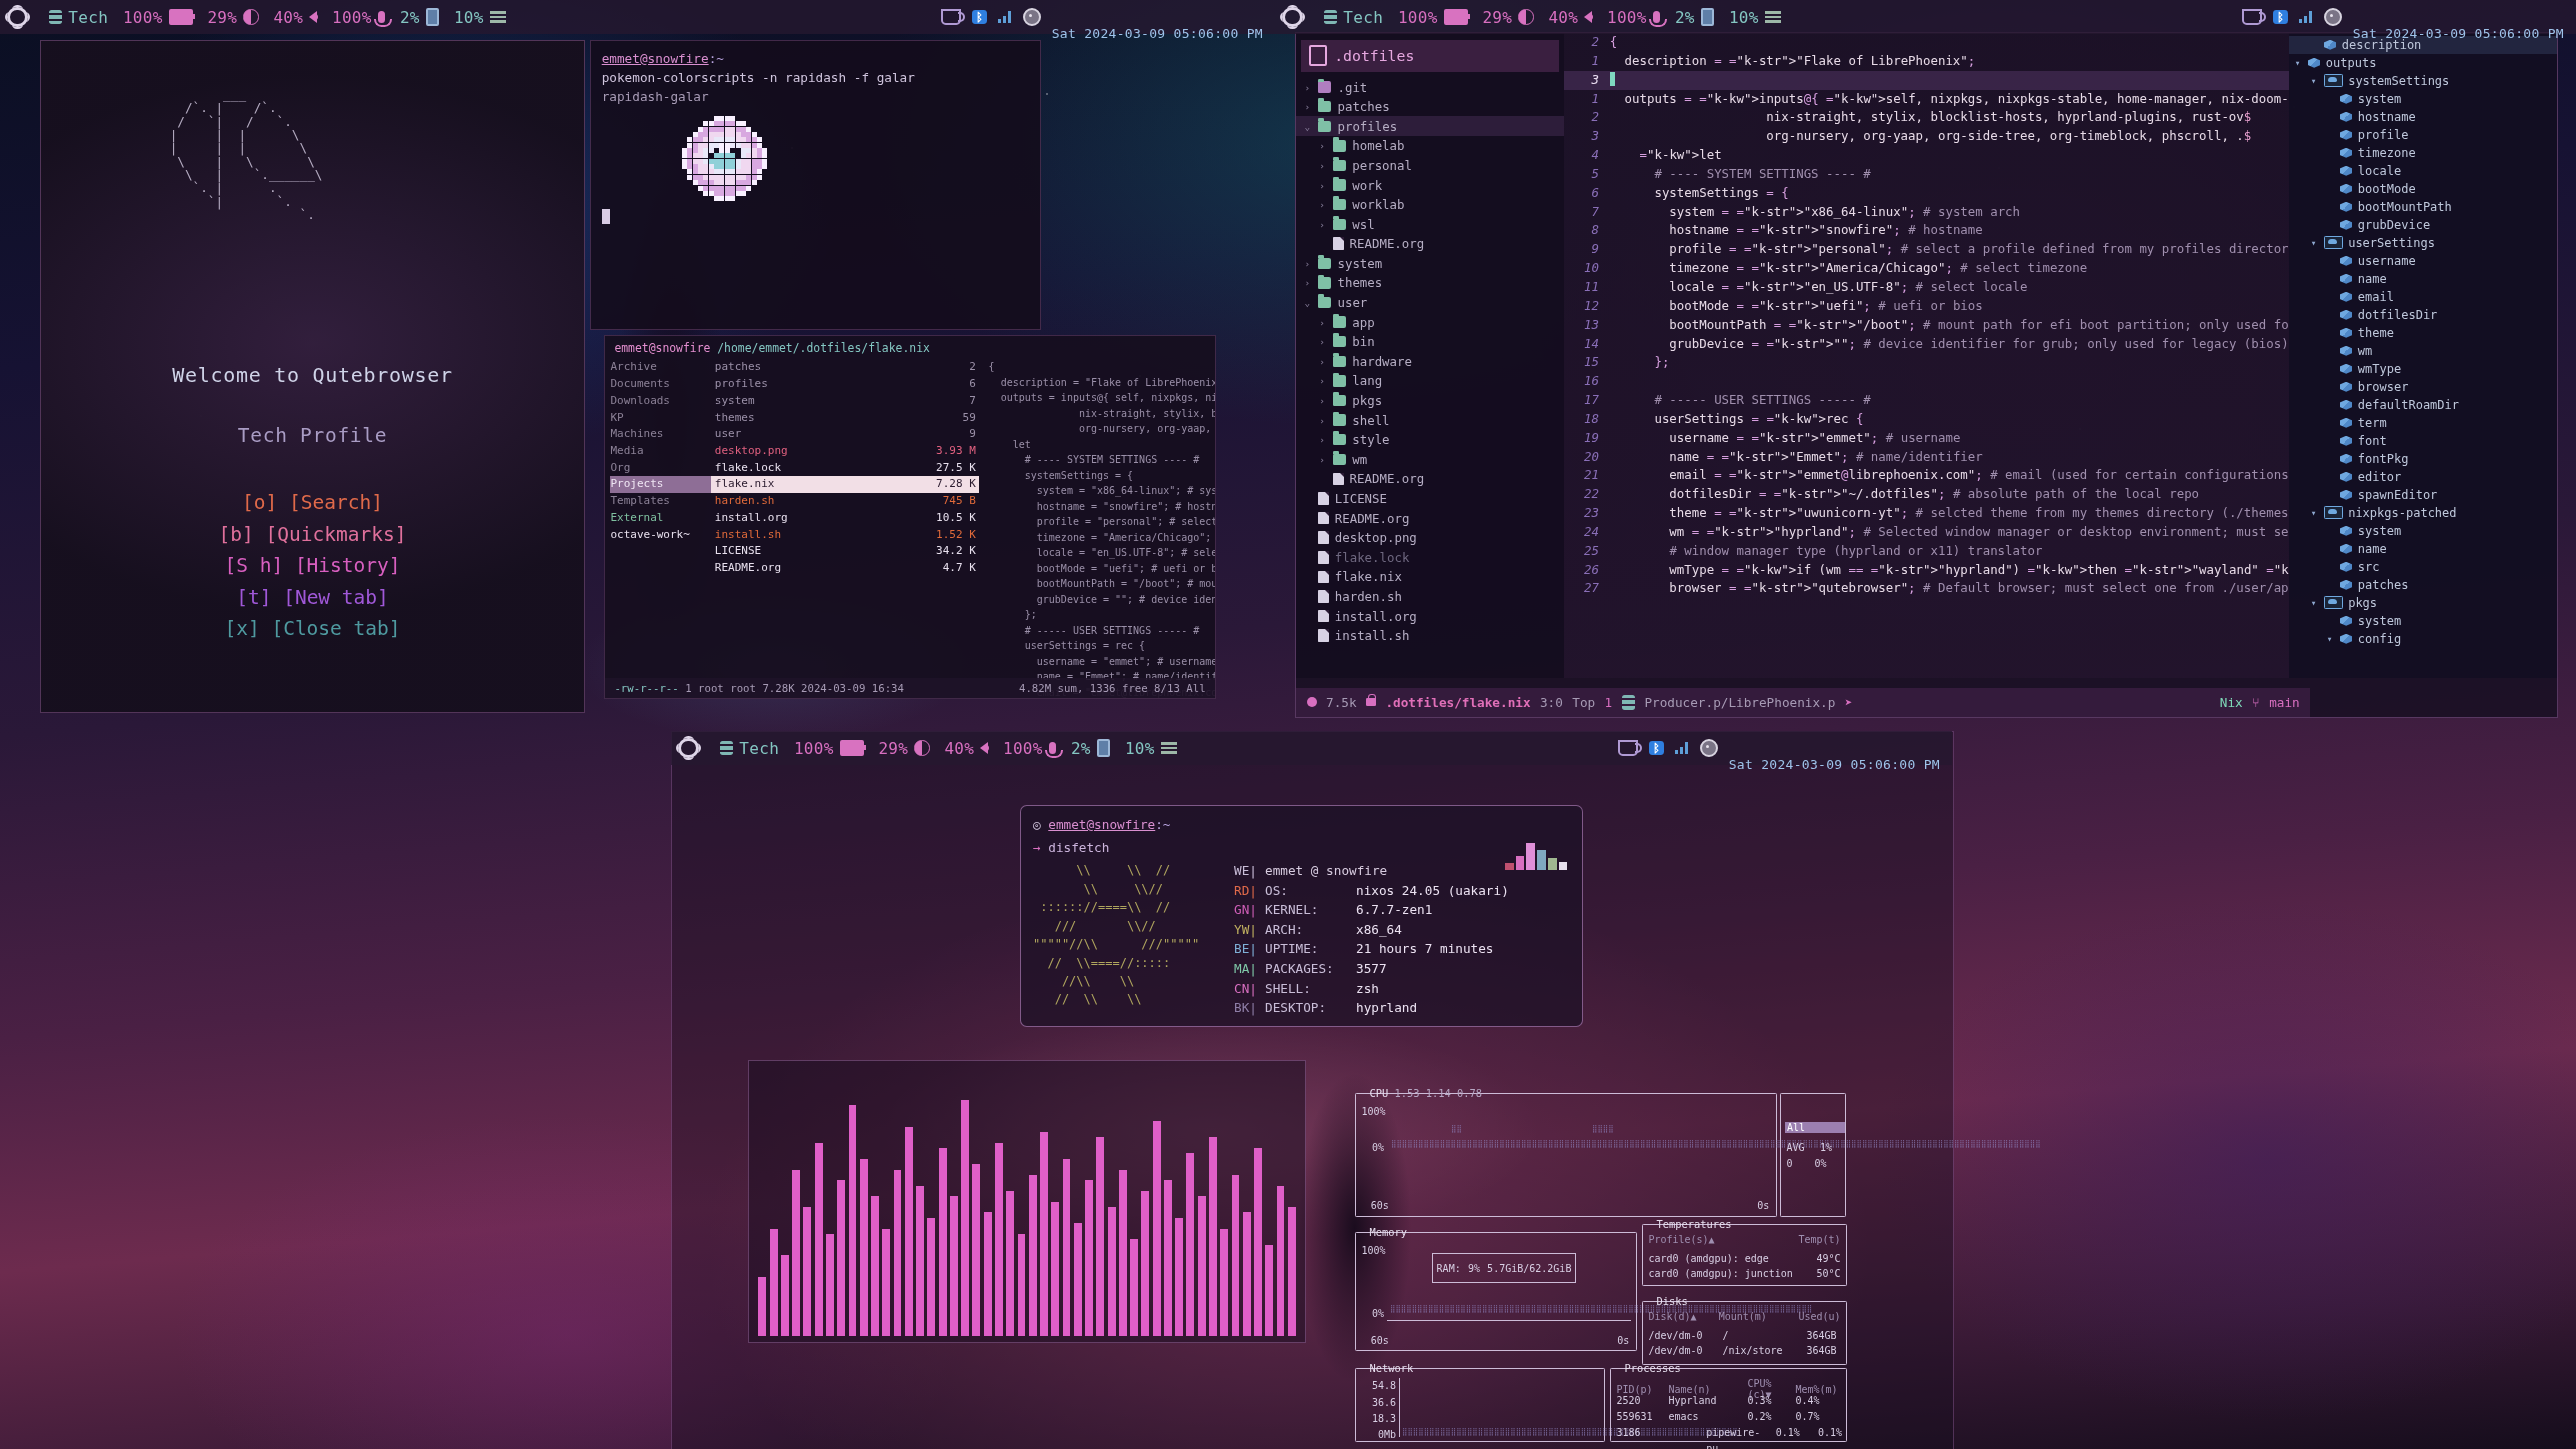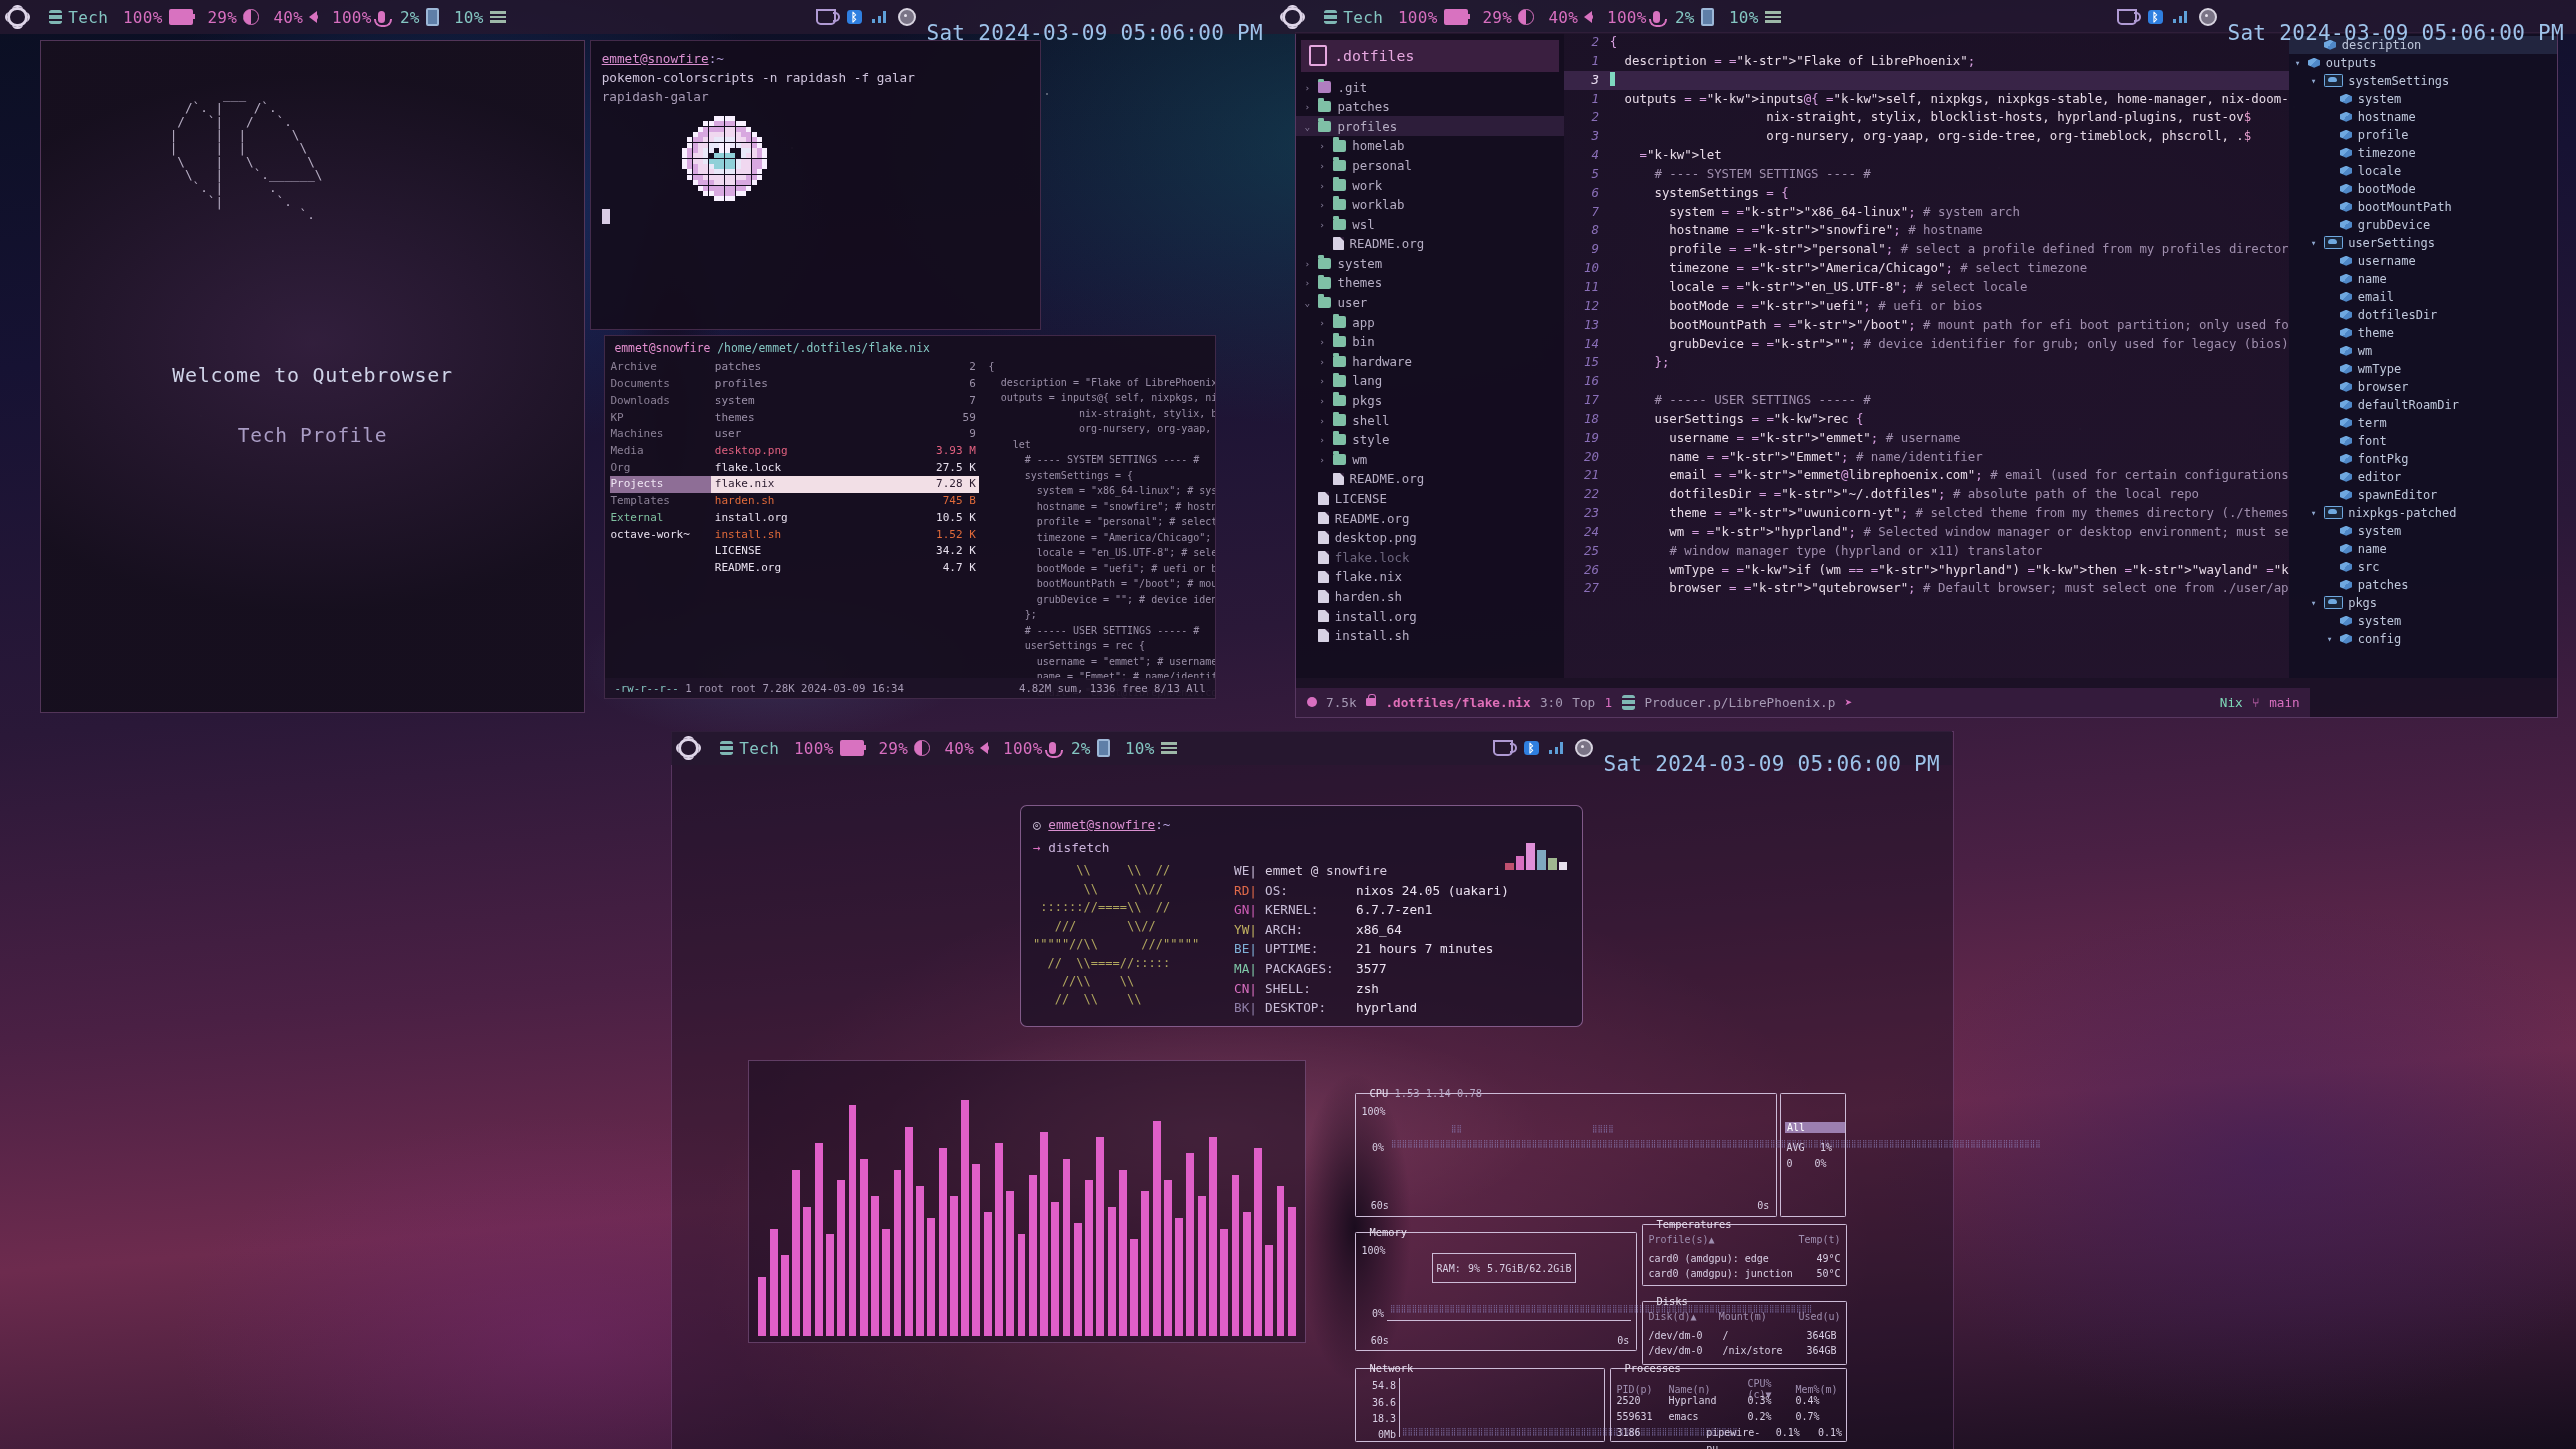--- a/index.html
+++ b/index.html
@@ -50,21 +50,21 @@
     background:radial-gradient(ellipse 101px 288px at 50% 50%, rgba(22,10,30,.55), rgba(22,10,30,0) 72%);}
 
   
   .bar{position:absolute;height:34px;z-index:40;display:flex;align-items:center;
     background:rgba(38,24,48,.80);font-size:16px;letter-spacing:0.3px;}
   .bar .seg{display:flex;align-items:center;gap:6px;padding:0 7.4px;}
   .c-pink{color:#e48fd0;} .c-mag{color:#d86fc0;}
   .c-teal{color:#84c6c2;} .c-lav{color:#b9a4e0;} .c-gray{color:#a79bb5;text-align:right;}
   .bar-spacer{flex:1;}
   .bar-right{display:flex;align-items:center;gap:10.7px;padding-right:12px;}
-  .bt{color:#9ec3ea;font-size:21px;letter-spacing:0.3px;margin-top:32px;}
+  .bt{color:#9ec3ea;font-size:13px;letter-spacing:0.3px;margin-top:32px;}
 
   
   .ic{display:inline-block;vertical-align:middle;}
   .ic-gear{width:14.8px;height:14.8px;border-radius:50%;border:3.4px solid #ded5e8;
     box-shadow:0 -6.7px 0 -4.7px #ded5e8,0 6.7px 0 -4.7px #ded5e8,6.7px 0 0 -4.7px #ded5e8,-6.7px 0 0 -4.7px #ded5e8;}
   .ic-db{width:13.4px;height:14.8px;background:
     linear-gradient(#7fb7b4 0 3.4px,transparent 3.4px 5.4px,#7fb7b4 5.4px 8.7px,transparent 8.7px 10.7px,#7fb7b4 10.7px 14.8px);
     border-radius:2.7px;}
   .ic-batt{width:20px;height:12.7px;border:2px solid #d872c0;border-radius:2px;background:#d872c0;position:relative;}
   .ic-batt:after{content:"";position:absolute;right:-4px;top:3.4px;width:2px;height:4.7px;background:#d872c0;}
@@ -221,20 +221,27 @@
  |     |  |      \   
  |     |  |       \  
   \    |   \       \ 
    \   |    `.______\
     `. |      .      
       `|       `.    
                   `. </div>
     <div class="qb-center">
       <div class="qb-welcome">Welcome to Qutebrowser</div>
       <div class="qb-sub">Tech Profile</div>
+      <div class="qb-links" id="qb-links">
+          <div style="color: rgb(224, 106, 74);">[o] [Search]</div>
+          <div style="color: rgb(224, 112, 156);">[b] [Quickmarks]</div>
+          <div style="color: rgb(216, 95, 192);">[S h] [History]</div>
+          <div style="color: rgb(160, 88, 216);">[t] [New tab]</div>
+          <div style="color: rgb(79, 154, 160);">[x] [Close tab]</div>
+        </div>
     </div>
   </div>
 </div>
 
 <div class="win" id="poke">
   <div class="pk-prompt">
     <span class="pk-user">emmet@snowfire</span><span class="c-lav">:~</span><br>
     <span class="pk-cmd">pokemon-colorscripts -n rapidash -f galar</span><br>
     <span class="c-gray">rapidash-galar</span>
   </div>

